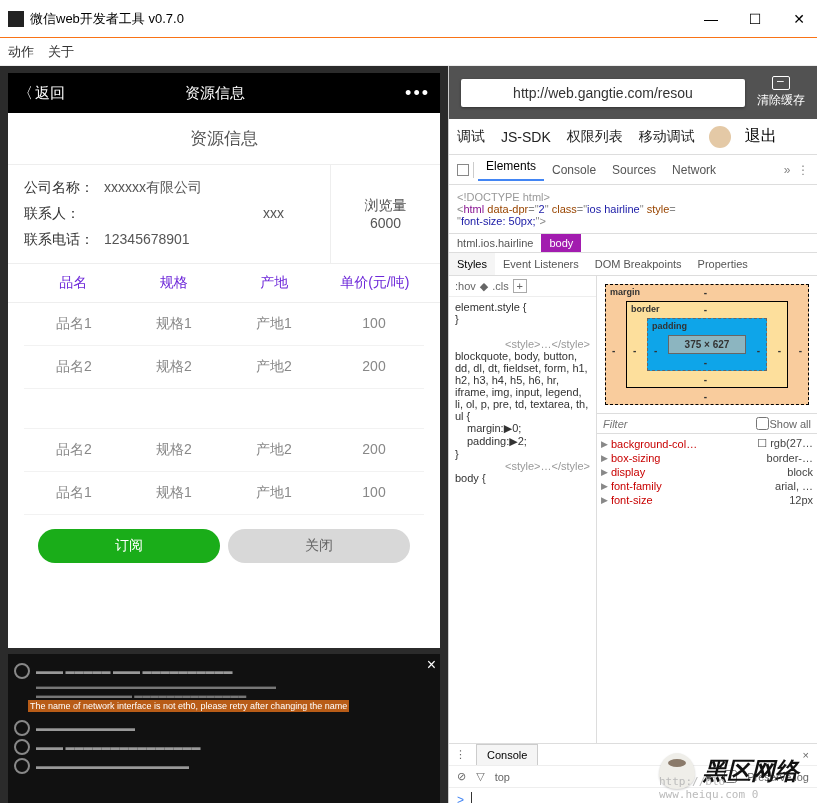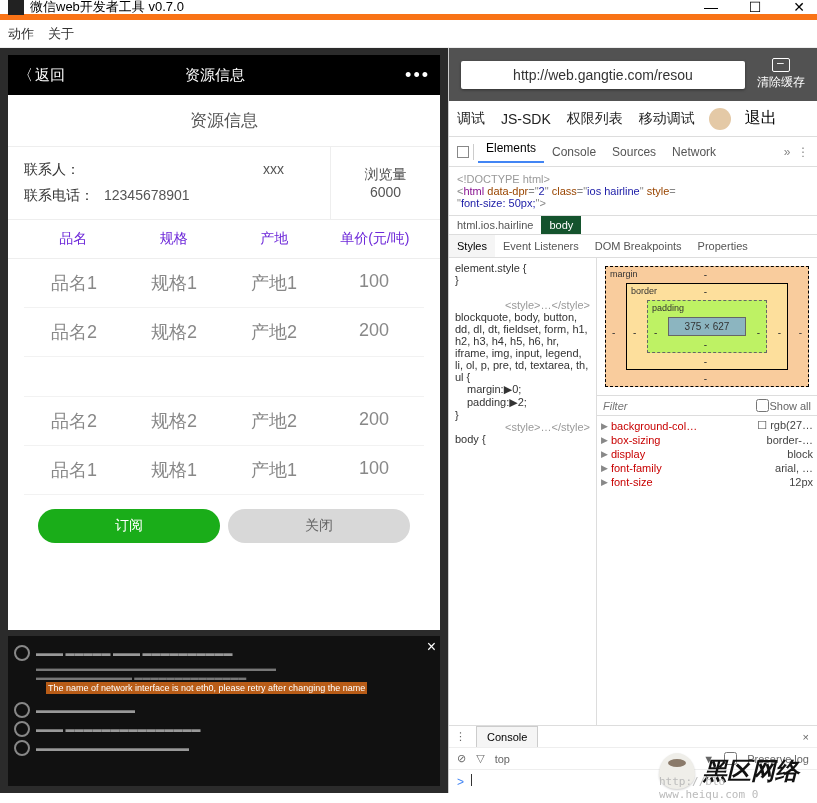--- a/index.html
+++ b/index.html
@@ -1,19 +1,19 @@
 <!DOCTYPE html>
 <html><head>
 <meta charset="utf-8">
 <style>
 * { margin: 0; padding: 0; box-sizing: border-box; font-family: "Microsoft YaHei", Arial, sans-serif; }
 body { background: #fff; width: 817px; height: 803px; overflow: hidden; position: relative; }
 
 
-.titlebar { height: 20px; display: flex; align-items: center; padding: 0 8px; border-bottom: 6px solid #f97316; }
+.titlebar { height: 38px; display: flex; align-items: center; padding: 0 8px; border-bottom: 1px solid #f97316; }
 .titlebar .icon-app { width: 16px; height: 16px; background: #222; margin-right: 6px; }
 .titlebar .title { font-size: 13px; color: #000; flex: 1; }
 .titlebar .controls { display: flex; gap: 24px; }
 .titlebar .ctrl { width: 20px; height: 20px; display: flex; align-items: center; justify-content: center; font-size: 14px; color: #000; }
 
 
 .menubar { height: 28px; display: flex; align-items: center; padding: 0 8px; gap: 14px; border-bottom: 1px solid #eee; font-size: 13px; color: #333; }
 
 
 .main { display: flex; height: calc(100% - 58px); }
@@ -31,21 +31,21 @@
 .info-card { display: flex; border-bottom: 1px solid #eee; }
 .info-left { flex: 1; padding: 10px 16px; }
 .info-row { display: flex; padding: 4px 0; font-size: 14px; color: #333; }
 .info-row .lbl { width: 80px; color: #333; }
 .info-row .val { flex: 1; color: #555; }
 .info-right { width: 110px; display: flex; flex-direction: column; justify-content: center; align-items: center; border-left: 1px solid #eee; color: #555; font-size: 14px; }
 
 .table-header { display: flex; padding: 10px 15px; font-size: 14px; color: #6d28d9; border-bottom: 1px solid #eee; }
 .table-header div, .table-row div { flex: 1; text-align: center; }
 .table-body { }
-.table-row { display: flex; padding: 12px 0; font-size: 18px; color: #888; border-bottom: 1px solid #f2f2f2; margin: 0 16px; }
+.table-row { display: flex; padding: 12px 0; font-size: 14px; color: #888; border-bottom: 1px solid #f2f2f2; margin: 0 16px; }
 .blank-row { height: 40px; border-bottom: 1px solid #f2f2f2; margin: 0 16px; }
 
 .btn-row { display: flex; gap: 8px; padding: 14px 30px; }
 .btn { flex: 1; height: 34px; border-radius: 17px; display: flex; align-items: center; justify-content: center; font-size: 14px; }
 .btn-green { background: #1aad19; color: #fff; }
 .btn-gray { background: #d8d8d8; color: #666; }
 
 
 .console-strip { height: 150px; background: #111; margin-top: 6px; position: relative; color: #ccc; font-size: 9px; padding: 6px; }
 .console-strip .close-x { position: absolute; top: 2px; right: 4px; color: #fff; font-size: 16px; }
@@ -70,39 +70,39 @@
 .dt-toolbar .tool-tab.active { border-bottom: 2px solid #4285f4; color: #000; padding-bottom: 6px; }
 .dt-toolbar .arrows { margin-left: auto; color: #888; }
 
 .html-code { padding: 6px 8px; font-family: monospace; font-size: 11px; color: #888; border-bottom: 1px solid #ddd; }
 .html-code .tag { color: #881391; }
 .html-code .attr { color: #994500; }
 .html-code .val { color: #1a1aa6; }
 
 .breadcrumb { display: flex; font-size: 11px; border-bottom: 1px solid #ddd; }
 .breadcrumb .crumb { padding: 3px 8px; color: #555; }
-.breadcrumb .crumb.sel { background: #14532d; color: #fff; }
+.breadcrumb .crumb.sel { background: #a21caf; color: #fff; }
 
 .styles-tabs { display: flex; border-bottom: 1px solid #ddd; font-size: 11px; }
 .styles-tabs div { padding: 5px 8px; color: #555; }
 .styles-tabs div.active { color: #000; background: #f5f5f5; }
 
 .devbody { display: flex; flex: 1; min-height: 0; }
 .styles-left { width: 148px; border-right: 1px solid #ddd; display: flex; flex-direction: column; }
 .styles-right { flex: 1; display: flex; flex-direction: column; }
 
 .filter-row { display: flex; align-items: center; padding: 3px 6px; border-bottom: 1px solid #eee; font-size: 11px; gap: 4px; color: #666; }
 .plus-btn { border: 1px solid #aaa; width: 14px; height: 14px; display: flex; align-items: center; justify-content: center; font-size: 11px; }
 
 .css-text { font-family: monospace; font-size: 11px; padding: 4px 6px; color: #333; flex: 1; overflow: hidden; }
 
 .box-model { padding: 8px; }
-.bm-margin { border: 1px dashed #000; background: #f9cc9d; padding: 16px 20px; position: relative; font-size: 10px; font-family: monospace; }
+.bm-margin { border: 1px dashed #000; background: #f9cc9d; padding: 16px 20px; position: relative; font-size: 10px; font-family: monospace; font-weight: bold; }
 .bm-border { border: 1px solid #000; background: #fddf9c; padding: 16px 20px; position: relative; }
-.bm-padding { border: 1px dashed #666; background: #bef264; padding: 16px 20px; position: relative; }
+.bm-padding { border: 1px dashed #666; background: #0ea5e9; padding: 16px 20px; position: relative; }
 .bm-content { background: #8cb5c0; border: 1px solid #666; text-align: center; padding: 3px 8px; color: #333; }
 .bm-label { position: absolute; top: 2px; left: 4px; font-size: 9px; color: #333; }
 .bm-dash { position: absolute; font-size: 10px; color: #333; }
 
 .filter2 { display: flex; align-items: center; padding: 3px 6px; border-top: 1px solid #ddd; border-bottom: 1px solid #ddd; font-size: 11px; color: #666; }
 .filter2 input[type=text] { border: none; flex: 1; font-size: 11px; outline: none; font-style: italic; }
 
 .props-list { font-size: 11px; font-family: monospace; padding: 2px 4px; }
 .props-list .prow { display: flex; align-items: center; padding: 1px 0; }
 .props-list .pname { color: #c80000; flex: 1; }
@@ -154,20 +154,24 @@
           <span>〈</span>
           <span>返回</span>
         </div>
         <div class="nav-title">资源信息</div>
         <div class="more">•••</div>
       </div>
       <div class="page-title">资源信息</div>
       <div class="info-card">
         <div class="info-left">
           <div class="info-row">
+              <span class="lbl">公司名称：</span>
+              <span class="val">xxxxxx有限公司</span>
+            </div>
+          <div class="info-row">
               <span class="lbl">联系人：</span>
               <span class="val" style="text-align:right;padding-right:30px">xxx</span>
             </div>
           <div class="info-row">
               <span class="lbl">联系电话：</span>
               <span class="val">12345678901</span>
             </div>
         </div>
         <div class="info-right">
           <div>浏览量</div>
@@ -214,21 +218,21 @@
     </div>
 
     <div class="console-strip">
       <div class="close-x">×</div>
       <div class="console-line">
           <span class="avatar-circle"></span>
           <span style="color:#999">▬▬▬ ▬▬▬▬▬ ▬▬▬ ▬▬▬▬▬▬▬▬▬▬</span>
         </div>
       <div style="margin-left:22px;color:#777;font-size:8px;">▬▬▬▬▬▬▬▬▬▬▬▬▬▬▬▬▬▬▬▬▬▬▬▬▬▬▬▬▬▬</div>
       <div style="margin-left:22px;color:#777;font-size:8px;">▬▬▬▬▬▬▬▬▬▬▬▬ ▬▬▬▬▬▬▬▬▬▬▬▬▬▬</div>
-      <div class="hl" style="margin-left:32px;">The name of network interface is not eth0, please retry after changing the name</div>
+      <div class="hl" style="margin-left:14px;">The name of network interface is not eth0, please retry after changing the name</div>
       <div class="console-line" style="margin-top:8px;">
           <span class="avatar-circle"></span>
           <span style="color:#999">▬▬▬▬▬▬▬▬▬▬▬</span>
         </div>
       <div class="console-line">
           <span class="avatar-circle"></span>
           <span style="color:#999">▬▬▬ ▬▬▬▬▬▬▬▬▬▬▬▬▬▬▬</span>
         </div>
       <div class="console-line">
           <span class="avatar-circle"></span>
@@ -272,20 +276,26 @@
     </div>
     <div class="styles-tabs">
       <div class="active">Styles</div>
       <div>Event Listeners</div>
       <div>DOM Breakpoints</div>
       <div>Properties</div>
     </div>
 
     <div class="devbody">
       <div class="styles-left">
+        <div class="filter-row">
+          <span>:hov</span>
+          <span>◆</span>
+          <span>.cls</span>
+          <span class="plus-btn">+</span>
+        </div>
         <div class="css-text">
           <div>element.style {</div>
           <div>}</div>
           <br>
           <div style="text-align:right;color:#999">&lt;style&gt;…&lt;/style&gt;</div>
           <div>blockquote, body, button, dd, dl, dt, fieldset, form, h1, h2, h3, h4, h5, h6, hr, iframe, img, input, legend, li, ol, p, pre, td, textarea, th, ul {</div>
           <div style="padding-left:12px;">margin:▶0;</div>
           <div style="padding-left:12px;">padding:▶2;</div>
           <div>}</div>
           <div style="text-align:right;color:#999">&lt;style&gt;…&lt;/style&gt;</div>

